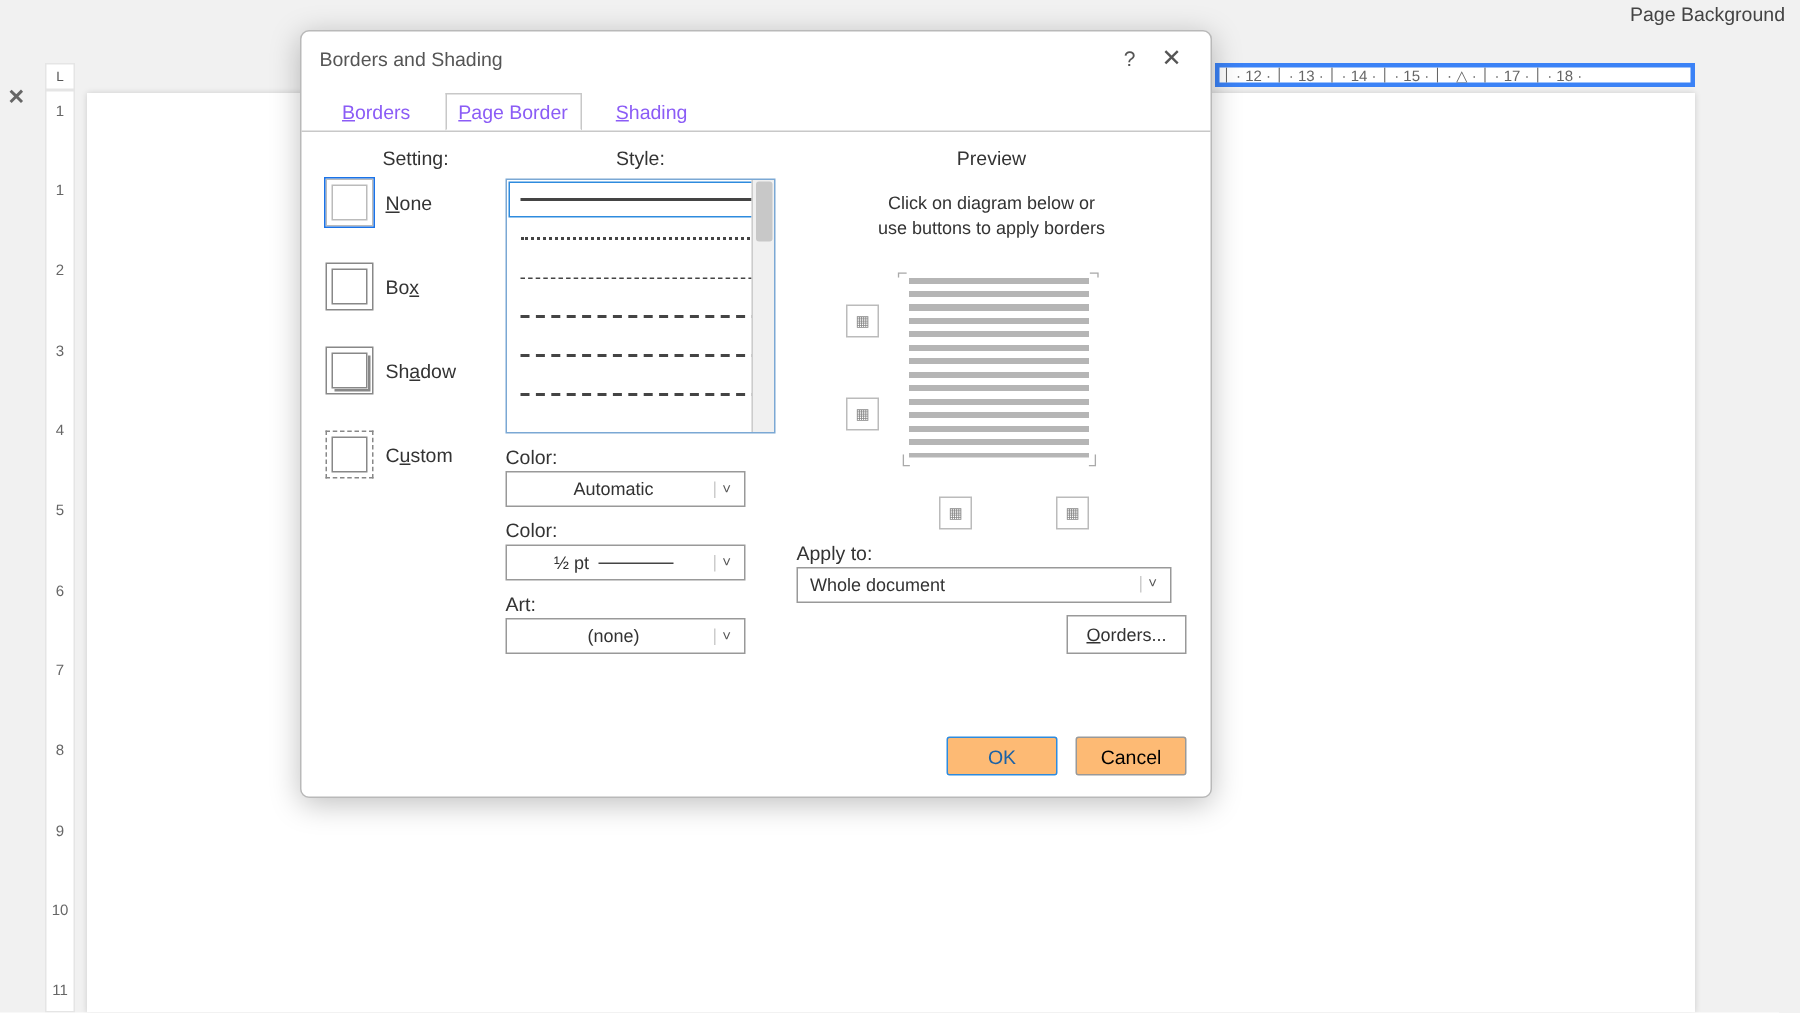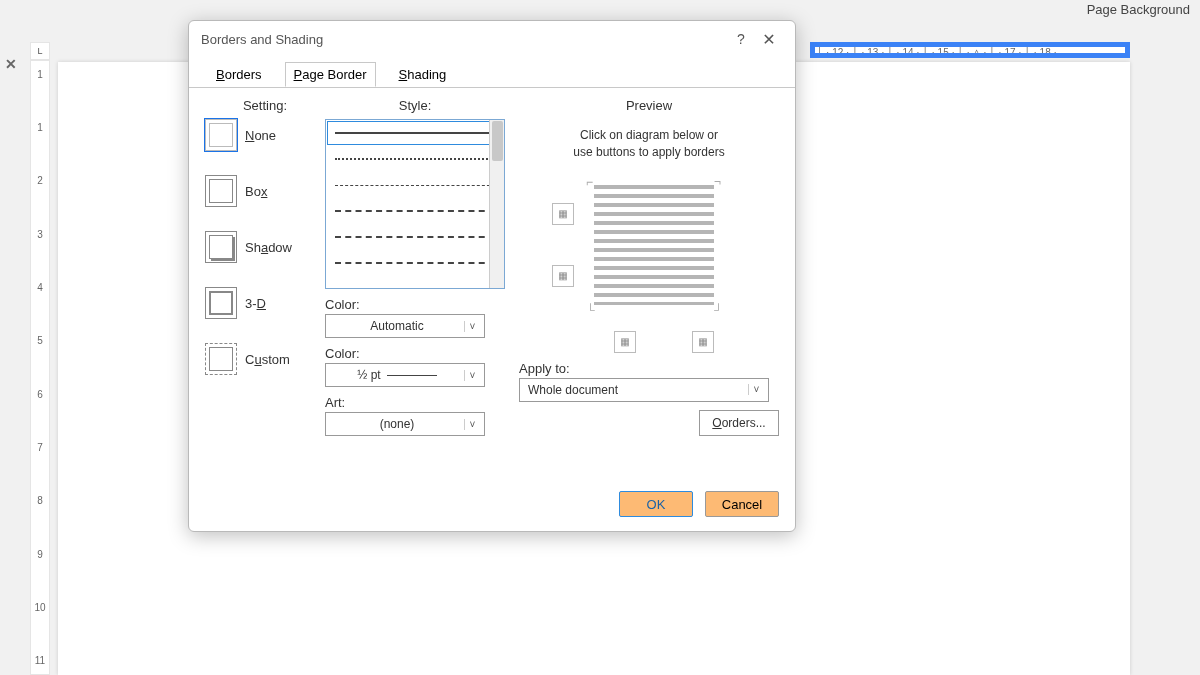--- a/index.html
+++ b/index.html
@@ -1,34 +1,34 @@
 <!DOCTYPE html>
 <html><head>
 <meta charset="utf-8">
 <style>
   * { box-sizing: border-box; font-family: "Segoe UI", Tahoma, sans-serif; }
   body { margin:0; background:#f1f1f1; width:1200px; height:675px; overflow:hidden; position:relative; }
 
   
   .top-ribbon { position:absolute; top:0; right:0; height:20px; color:#444; font-size:13px; padding:2px 10px; }
-  .ruler-horizontal { position:absolute; left:810px; right:70px; top:42px; height:16px; background:#ffffff; font-size:10px; color:#666; border:5px solid #3b82f6; white-space:nowrap; overflow:hidden; }
+  .ruler-horizontal { position:absolute; left:810px; right:70px; top:42px; height:16px; background:#ffffff; font-size:10px; color:#666; border:3px solid #3b82f6; white-space:nowrap; overflow:hidden; }
   .ruler-horizontal span { padding:0 2px; }
   .ruler-vertical { position:absolute; left:30px; top:60px; width:20px; bottom:0; background:#ffffff; border:1px solid #e5e5e5; font-size:10px; color:#666; display:flex; flex-direction:column; align-items:center; }
   .ruler-vertical div { flex:1; display:flex; align-items:center; }
   .ruler-corner { position:absolute; left:30px; top:42px; width:20px; height:18px; background:#ffffff; border:1px solid #e5e5e5; font-size:9px; color:#555; display:flex; align-items:center; justify-content:center; }
   .doc-page { position:absolute; left:58px; top:62px; right:70px; bottom:0; background:#ffffff; box-shadow:0 0 4px rgba(0,0,0,0.15); }
   .close-x { position:absolute; left:5px; top:56px; font-size:14px; color:#666; font-weight:bold; }
 
   
-  .dialog { position:absolute; left:188px; top:20px; width:608px; height:512px; background:#ffffff; border:1px solid #b9b9b9; border-radius:6px; box-shadow:0 4px 20px rgba(0,0,0,0.25); display:flex; flex-direction:column; }
+  .dialog { position:absolute; left:200px; top:20px; width:608px; height:512px; background:#ffffff; border:1px solid #b9b9b9; border-radius:6px; box-shadow:0 4px 20px rgba(0,0,0,0.25); display:flex; flex-direction:column; }
   .dlg-titlebar { display:flex; align-items:center; height:36px; padding:0 12px; color:#555; font-size:13px; }
   .dlg-title { flex:1; }
   .dlg-help, .dlg-close { width:28px; text-align:center; color:#555; font-size:14px; }
   .dlg-close { font-size:16px; }
-  .dlg-tabs { display:flex; gap:14px; padding:0 18px; height:30px; align-items:flex-end; font-size:13px; color:#000000; }
+  .dlg-tabs { display:flex; gap:14px; padding:0 18px; height:30px; align-items:flex-end; font-size:13px; color:#8b5cf6; }
   .dlg-tab { padding:4px 8px; border:1px solid transparent; cursor:default; }
   .dlg-tab.active { border:1px solid #c8c8c8; border-bottom:1px solid #fff; background:#fff; }
   .dlg-tab .accel { text-decoration:underline; }
   .dlg-body { flex:1; border-top:1px solid #c8c8c8; display:flex; padding:10px 16px 0 16px; font-size:13px; color:#333; position:relative; }
   .col-setting { width:120px; }
   .col-style { width:180px; margin-left:0; }
   .col-preview { flex:1; margin-left:14px; }
   .section-label { margin-bottom:6px;text-align:center; }
 
   
@@ -142,26 +142,20 @@
           </div>
         <div class="setting-label"><span>Bo</span><span class="accel">x</span><span></span></div>
       </div>
       <div class="setting-item">
         <div class="setting-icon shadow lines">
             <div class="inner"></div>
           </div>
         <div class="setting-label"><span>Sh</span><span class="accel">a</span><span>dow</span></div>
       </div>
       <div class="setting-item">
-        <div class="setting-icon threed lines">
-            <div class="inner"></div>
-          </div>
-        <div class="setting-label"><span>3-</span><span class="accel">D</span><span></span></div>
-      </div>
-      <div class="setting-item">
         <div class="setting-icon custom lines">
             <div class="inner"></div>
           </div>
         <div class="setting-label"><span>C</span><span class="accel">u</span><span>stom</span></div>
       </div>
     </div>
 
     <div class="col-style">
       <div class="section-label">Style:</div>
       <div class="style-list">

